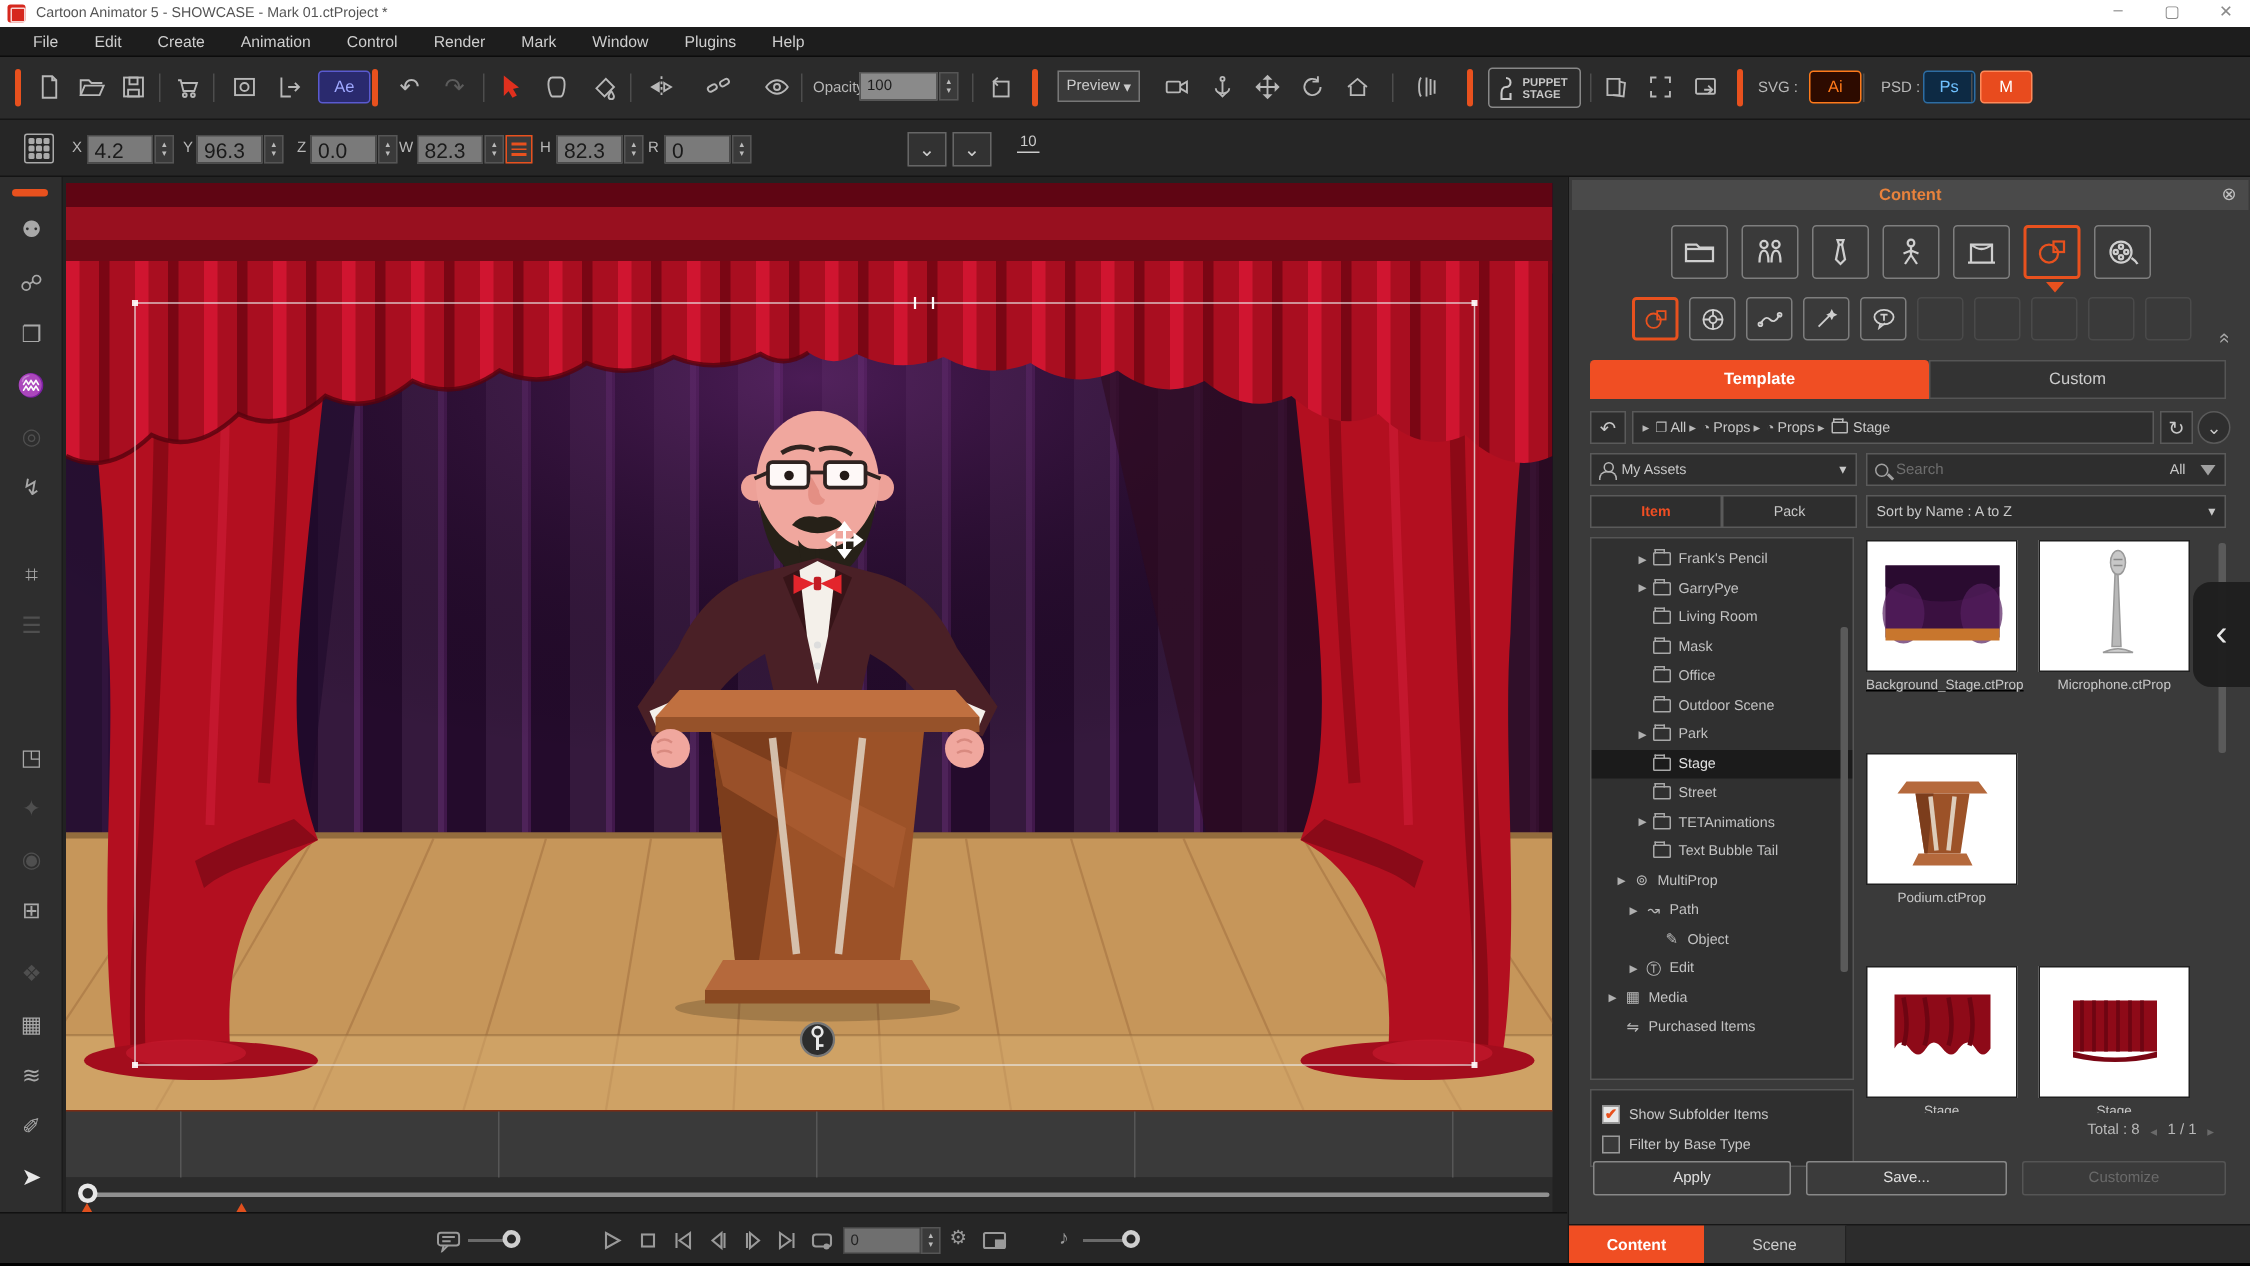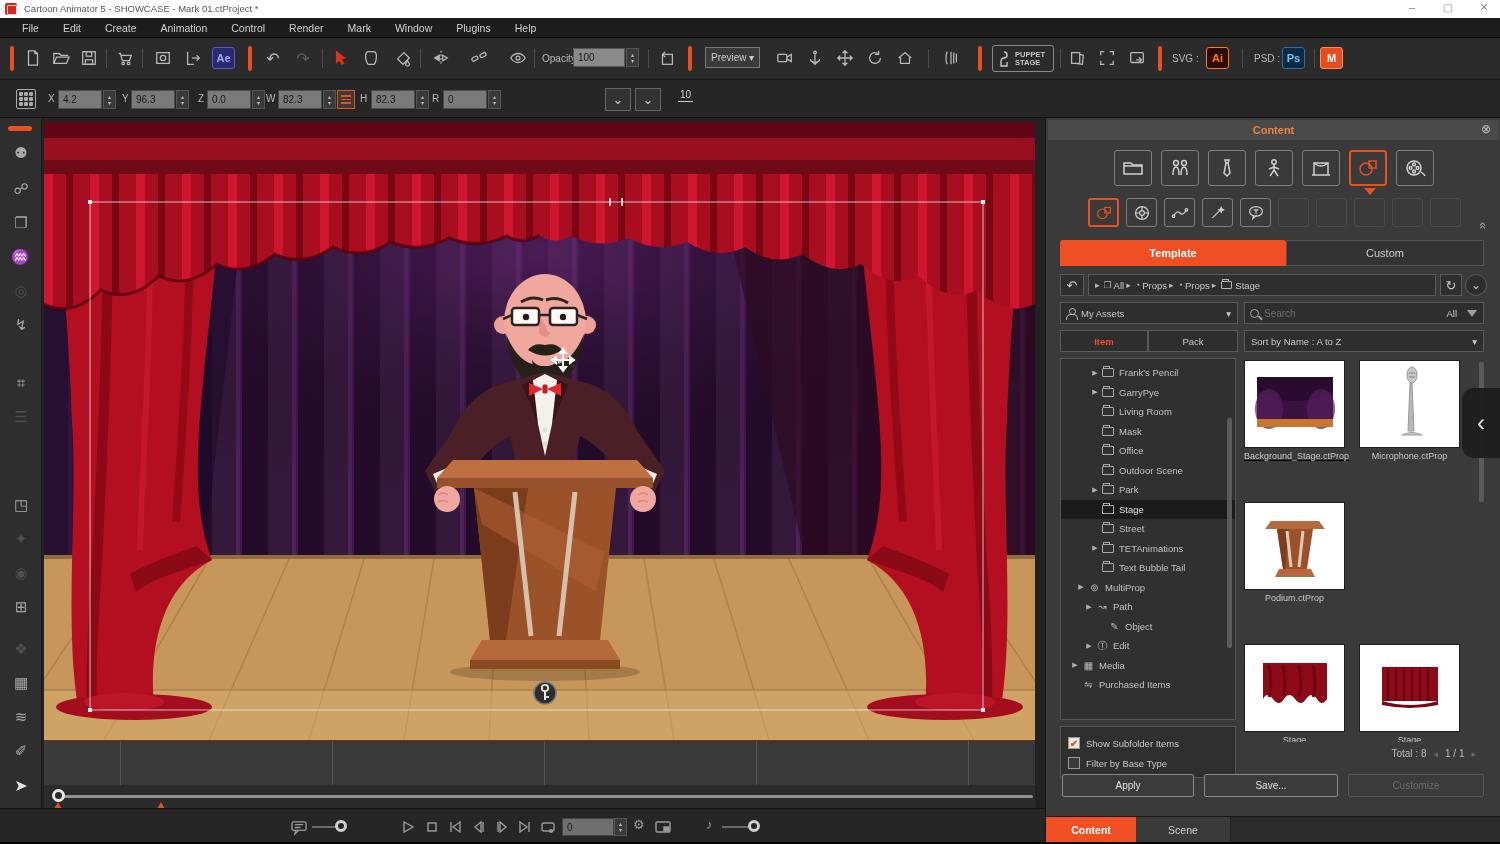--- a/index.html
+++ b/index.html
@@ -18,33 +18,33 @@
   .menubar { position:absolute; left:0; top:18px; width:1500px; height:20px; background:#1d1d1d; display:flex; align-items:center; padding-left:10px; gap:0; border-bottom:1px solid #0c0c0c; }
   .menu-item { color:#cfcfcf; font-size:10.5px; padding:0 12px; height:20px; line-height:20px; }
 
   
   .toolbar { position:absolute; left:0; top:38px; width:1500px; height:42px; background:#2b2b2b; border-bottom:1px solid #161616; }
   .tb { position:absolute; top:7px; width:26px; height:26px; display:flex; align-items:center; justify-content:center; border-radius:3px; }
   .tb svg { stroke:#b8b8b8; fill:none; stroke-width:1.4; }
   .osep { position:absolute; top:8px; width:4px; height:25px; background:#e8511e; border-radius:2px; }
   .gsep { position:absolute; top:11px; width:1px; height:19px; background:#4d4d4d; }
   .tb-label { position:absolute; color:#b8b8b8; font-size:10px; top:15px; }
-  .badge { position:absolute; top:9px; width:23px; height:22px; border-radius:3px; font-size:11px; font-weight:bold; display:flex; align-items:center; justify-content:center; }
+  .badge { position:absolute; top:9px; width:35px; height:22px; border-radius:3px; font-size:11px; font-weight:normal; display:flex; align-items:center; justify-content:center; }
   .badge.ai { background:#2d0b00; color:#ff7a1a; border:1px solid #ff7a1a; }
   .badge.ps { background:#0d2a44; color:#6fc1ff; border:1px solid #2d6da3; }
   .badge.moho { background:#e84b1e; color:#fff; border:1px solid #ff8a5a; }
   .opfield { position:absolute; left:573px; top:10px; width:52px; height:19px; background:#8a8a8a; border:1px solid #555; color:#1c1c1c; font-size:10px; padding:2px 4px; }
   .spin { position:absolute; width:13px; height:19px; background:#3a3a3a; border:1px solid #555; font-size:6px; color:#bbb; display:flex; flex-direction:column; align-items:center; justify-content:center; line-height:6px; }
   .preview-dd { position:absolute; left:705px; top:9px; width:55px; height:21px; background:#3a3a3a; border:1px solid #777; color:#ccc; font-size:10px; display:flex; align-items:center; justify-content:space-between; padding:0 5px; }
   .puppet { position:absolute; left:992px; top:7px; width:62px; height:27px; border:1px solid #888; border-radius:3px; display:flex; align-items:center; color:#c8c8c8; padding:1px 3px; gap:3px; }
   .puppet .txt { font-size:7.5px; font-weight:bold; line-height:8px; }
 
   
   .propsbar { position:absolute; left:0; top:80px; width:1500px; height:38px; background:#262626; border-bottom:1px solid #141414; }
-  .pfield { position:absolute; top:10px; height:19px; background:#7a7a7a; border:1px solid #4a4a4a; color:#1a1a1a; font-size:10px; padding:2px 4px; width:44px; }
+  .pfield { position:absolute; top:10px; height:19px; background:#7a7a7a; border:1px solid #4a4a4a; color:#1a1a1a; font-size:14px; padding:2px 4px; width:44px; }
   .plabel { position:absolute; top:13px; color:#b8b8b8; font-size:10px; }
   .gridicon { position:absolute; left:16px; top:9px; width:20px; height:20px; border:1.5px solid #aaa; border-radius:2px; display:grid; grid-template-columns:repeat(3,1fr); gap:1px; padding:2px; }
   .gridicon span { background:#aaa; border-radius:1px; }
   .linkbox { position:absolute; left:337px; top:10px; width:18px; height:19px; border:1.5px solid #e8511e; background:#3a3a3a; display:flex; flex-direction:column; justify-content:center; gap:2px; padding:0 3px; }
   .linkbox i { display:block; height:1.5px; background:#e8511e; }
   .vbtn { position:absolute; top:8px; width:26px; height:23px; border:1px solid #666; background:#323232; color:#ccc; font-size:13px; display:flex; align-items:center; justify-content:center; }
   .flagten { position:absolute; left:678px; top:9px; color:#ccc; font-size:10px; border-bottom:1.5px solid #ccc; padding:0 2px 1px 2px; }
 
   
   .lefttools { position:absolute; left:0; top:118px; width:42px; height:690px; background:#2e2e2e; border-right:1px solid #1b1b1b; }

